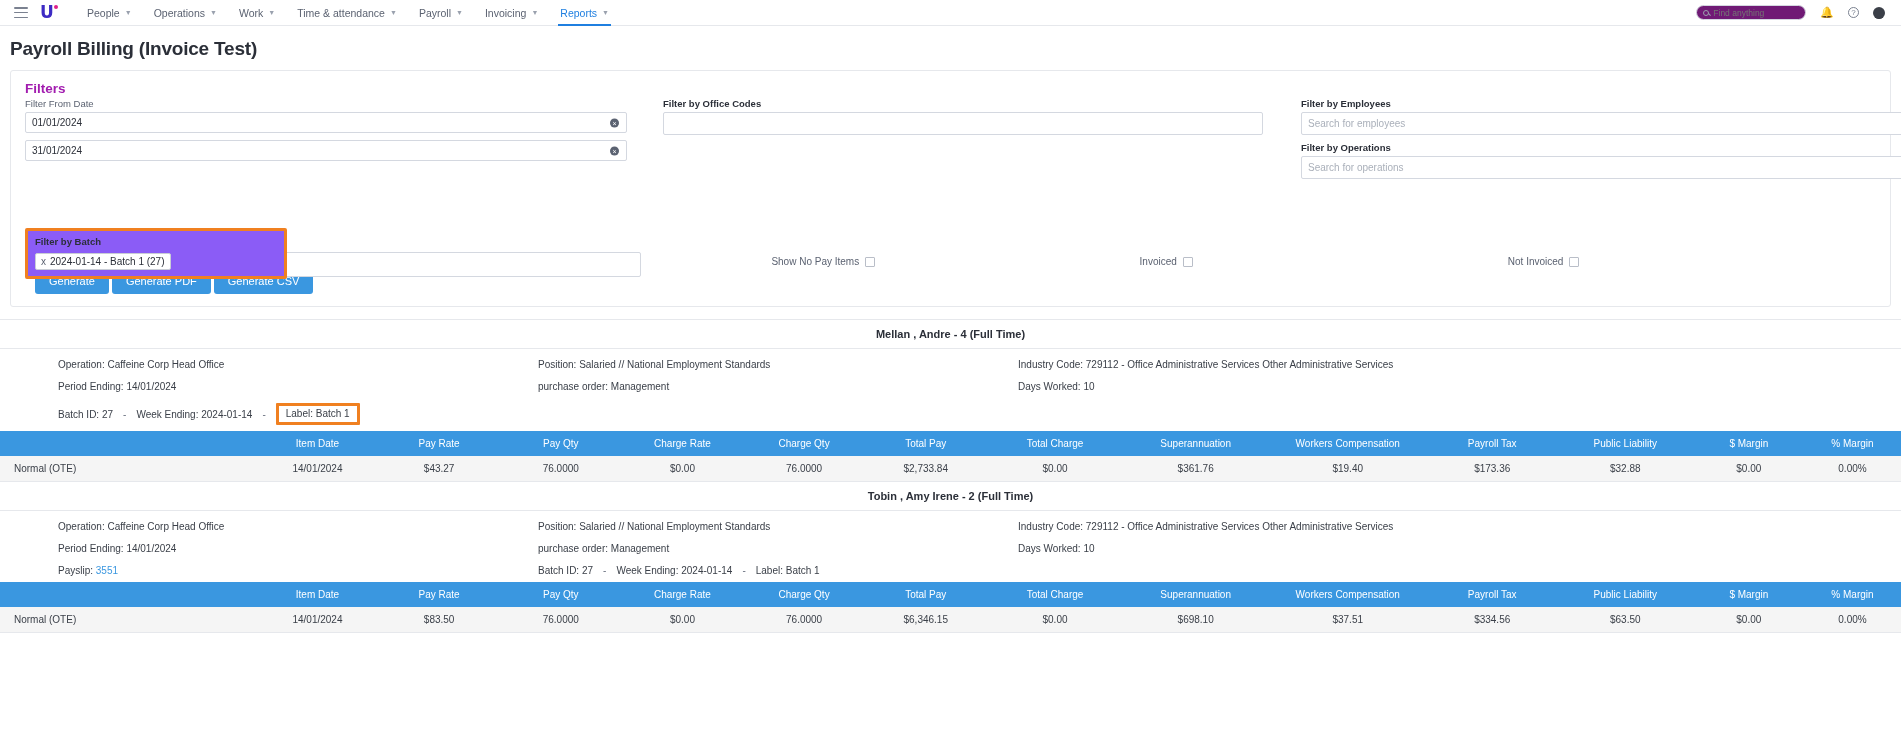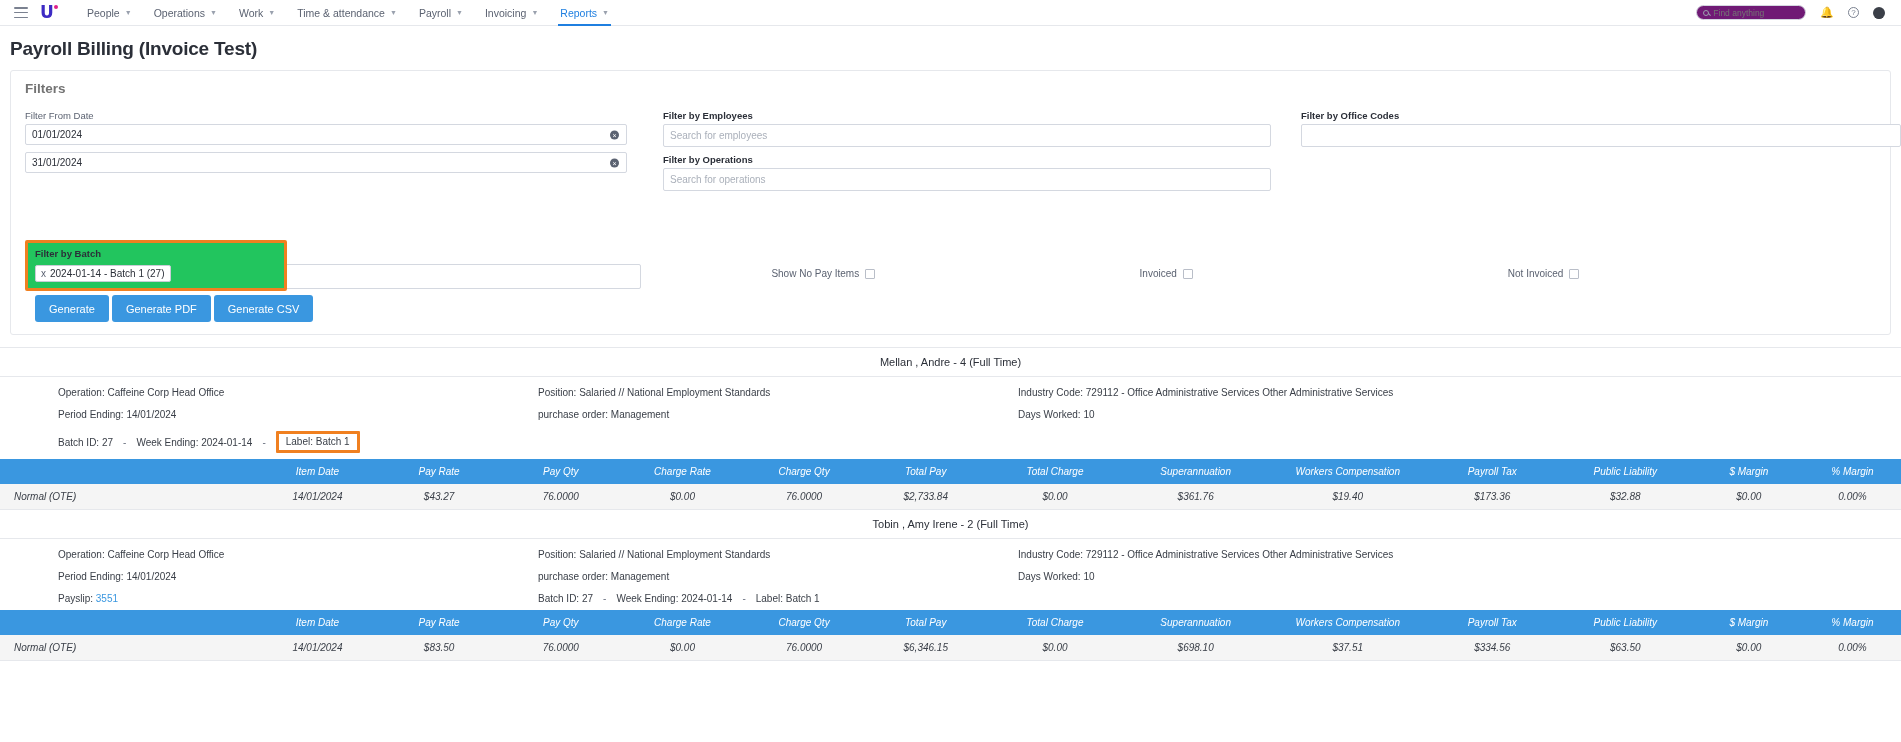--- a/index.html
+++ b/index.html
@@ -95,21 +95,21 @@
   .page-title {
     font-size: 19px; font-weight: 700; color: #2b2f38;
     padding: 12px 0 10px 10px; letter-spacing: -0.2px;
   }
 
   
   .panel {
     margin: 0 10px; border: 1px solid #e6e8ec; border-radius: 3px;
     background: #fff; padding: 10px 14px 12px 14px;
   }
-  .panel-title { font-size: 13.5px; font-weight: 700; color: #737373; margin-bottom: 14px; }
+  .panel-title { font-size: 13.5px; font-weight: 700; color: #a21caf; margin-bottom: 2px; }
 
   .filter-grid {
     display: grid;
     grid-template-columns: 630px 630px 600px;
     column-gap: 8px;
     position: relative;
   }
   .fcol { position: relative; }
   .flabel { font-size: 9.5px; color: #5b6271; margin-bottom: 3px; display:block; }
   .flabel.bold { font-weight: 700; color: #2b2f38; }
@@ -125,21 +125,21 @@
   }
   .finput .ph { color: #aab0ba; }
   .finput.wide2 { width: 608px; }
   .finput.wide3 { width: 600px; }
   .finput.tall { height: 23px; }
 
   
   .batch-wrap {
     position: absolute; left: 0px; top: 130px;
     border: 3px solid #f08020; border-radius: 2px; padding: 5px 7px 6px 7px;
-    background: #22c55e; width: 262px;
+    background: #8b5cf6; width: 262px;
   }
   .batch-wrap .flabel { font-weight: 700; color: #2b2f38; margin-bottom: 4px;}
   .batch-input-area {
     position: absolute; left: 10px; top: 154px;
     width: 606px; height: 25px; border: 1px solid #d4d8e0; border-radius: 2px;
     background: #fff; z-index: 0;
   }
   .chip {
     display: inline-flex; align-items: center; gap: 4px;
     border: 1px solid #c9cdd6; border-radius: 2px; background: #fff;
@@ -157,49 +157,49 @@
     width: 10px; height: 10px; border: 1px solid #b9bec8; border-radius: 1px;
     background: #fff; cursor: pointer; flex: none;
   }
   .info-dot {
     width: 10px; height: 10px; border-radius: 50%; background: #1f8ae0; color:#fff;
     font-size: 7px; font-weight: 700; display:flex; align-items:center; justify-content:center;
     font-family:"Liberation Serif", serif; cursor: pointer;
   }
 
   
-  .btn-row { display: flex; gap: 3px; margin-top: 16px; padding-left: 10px; }
+  .btn-row { display: flex; gap: 3px; padding-left: 10px; }
   .btn {
     background: #3a97e0; color: #fff; border: none; border-radius: 3px;
     font-size: 11px; font-family: "Liberation Sans", sans-serif;
     padding: 0 14px; height: 27px; cursor: pointer; white-space: nowrap;
   }
 
   
   .report { margin-top: 12px; border-top: 1px solid #e6e8ec; }
   .emp-name {
-    text-align: center; font-size: 11px; font-weight: 400; color: #2b2f38;
+    text-align: center; font-size: 11px; font-weight: 700; color: #2b2f38;
     padding: 8px 0 8px 0; border-bottom: 1px solid #e6e8ec;
   }
   .emp-meta {
     display: grid; grid-template-columns: 480px 480px 1fr;
     padding: 10px 14px 6px 14px; row-gap: 11px; font-size: 10px; color: #3b4049;
   }
   .meta-cell { white-space: nowrap; margin-left: 44px; }
   .link { color: #3a97e0; }
   .batch-line { display: flex; align-items: center; gap: 0px; }
   .batch-line .seg { margin-right: 10px; }
   .batch-line .sep { margin-right: 10px; color:#6b7280; }
   .label-box {
     border: 3px solid #f08020; padding: 3px 7px; border-radius: 1px;
     background: #fff; line-height: 1;
   }
   .label-plain { padding: 0; }
 
-  table.report-table { width: 100%; border-collapse: collapse; table-layout: fixed; font-style: italic; }
+  table.report-table { width: 100%; border-collapse: collapse; table-layout: fixed; }
   table.report-table thead th {
     background: #3a97e0; color: #fff; font-size: 10px; font-weight: 400;
     padding: 7px 6px; text-align: center;
   }
   table.report-table thead th.first { text-align: left; padding-left: 14px; }
   table.report-table tbody td {
     background: #f5f5f5; font-size: 10px; color: #3b4049;
     padding: 7px 6px; text-align: center; border-bottom: 1px solid #e6e8ec;
   }
   table.report-table tbody td.first { text-align: left; padding-left: 14px; }
@@ -277,34 +277,34 @@
         <span>01/01/2024</span>
         <span class="clear">×</span>
       </div>
       <div class="finput">
         <span>31/01/2024</span>
         <span class="clear">×</span>
       </div>
     </div>
 
     <div class="fcol">
+      <label class="flabel bold">Filter by Office Codes</label>
+      <div class="finput wide3 tall">
+        <span class="ph"></span>
+      </div>
+    </div>
+
+    <div class="fcol">
       <label class="flabel bold">Filter by Employees</label>
       <div class="finput wide2 tall">
         <span class="ph">Search for employees</span>
       </div>
       <label class="flabel bold">Filter by Operations</label>
       <div class="finput wide2 tall">
         <span class="ph">Search for operations</span>
-      </div>
-    </div>
-
-    <div class="fcol">
-      <label class="flabel bold">Filter by Office Codes</label>
-      <div class="finput wide3 tall">
-        <span class="ph"></span>
       </div>
     </div>
 
     <div class="batch-input-area"></div>
 
     <div class="batch-wrap">
       <label class="flabel">Filter by Batch</label>
       <span class="chip">
         <span class="x">x</span>
         <span>2024-01-14 - Batch 1 (27)</span>

